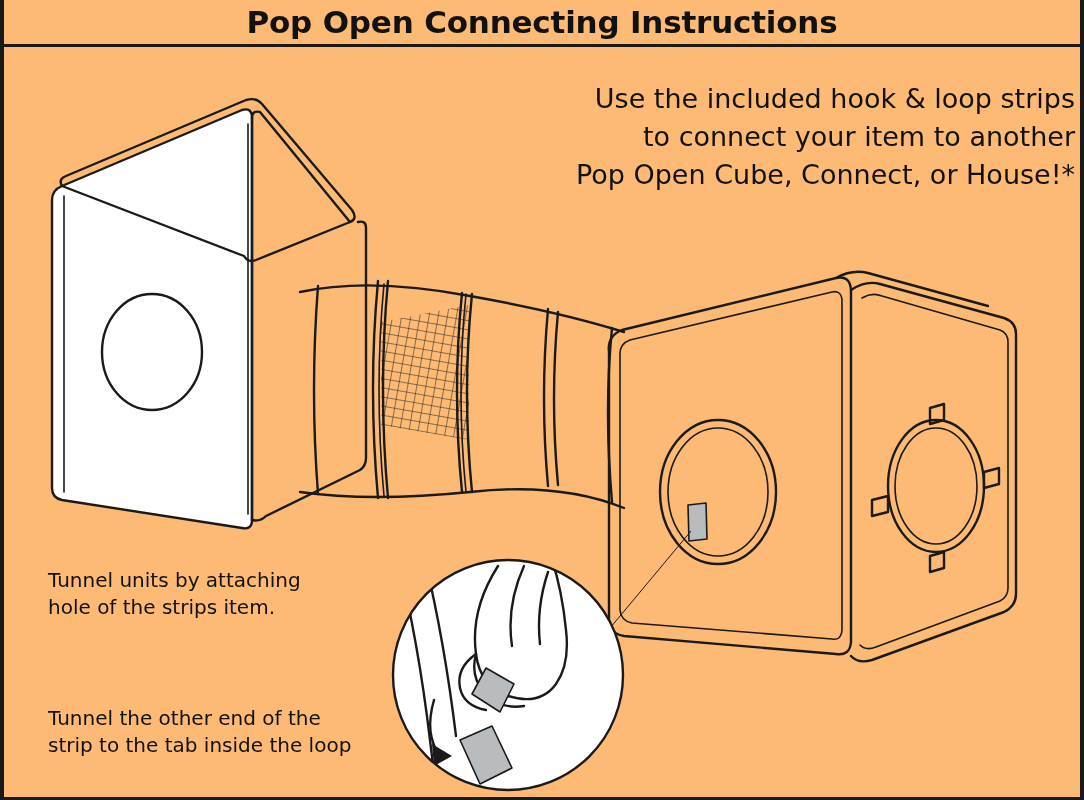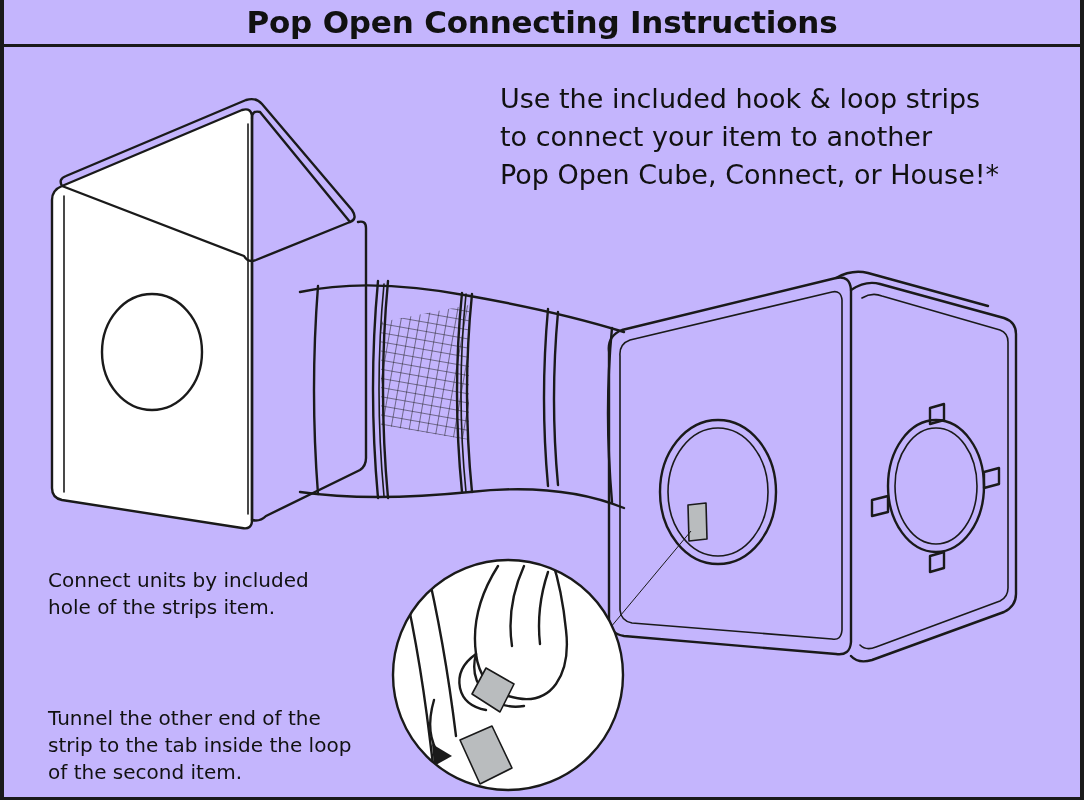--- a/index.html
+++ b/index.html
@@ -4,21 +4,21 @@
 <style>
   html, body {
     margin: 0;
     padding: 0;
     background: #ffffff;
   }
   #page {
     position: relative;
     width: 1084px;
     height: 800px;
-    background: #c4b5fd;
+    background: #fdba74;
     font-family: "DejaVu Sans", sans-serif;
     color: #111111;
     overflow: hidden;
   }
   .border-frame {
     position: absolute;
     left: 0;
     top: 0;
     width: 1084px;
     height: 800px;
@@ -46,20 +46,21 @@
     font-weight: bold;
     letter-spacing: -0.2px;
     line-height: 40px;
     color: #111111;
   }
   #headline {
     position: absolute;
     left: 500px;
     top: 80px;
     width: 575px;
+    text-align: right;
     font-size: 27px;
     line-height: 38px;
     color: #111111;
   }
   #headline .ln {
     display: block;
     white-space: nowrap;
   }
   .body-text {
     position: absolute;
@@ -134,28 +135,27 @@
   <div id="title">Pop Open Connecting Instructions</div>
   <div class="title-rule"></div>
 
   <div id="headline">
     <span class="ln">Use the included hook &amp; loop strips</span>
     <span class="ln">to connect your item to another</span>
     <span class="ln">Pop Open Cube, Connect, or House!*</span>
   </div>
 
   <div class="body-text" id="para1">
-    <span class="ln">Connect units by included</span>
+    <span class="ln">Tunnel units by attaching</span>
     <span class="ln">hole of the strips item.</span>
   </div>
 
   <div class="body-text" id="para2">
     <span class="ln">Tunnel the other end of the</span>
     <span class="ln">strip to the tab inside the loop</span>
-    <span class="ln">of the second item.</span>
   </div>
 
   <svg class="art" viewBox="0 0 1084 800">
     <defs>
       <pattern id="meshpat" width="9" height="9" patternUnits="userSpaceOnUse" patternTransform="rotate(10)">
         <path d="M0 0 L9 0 M0 0 L0 9" class="ln-h"></path>
       </pattern>
       <clipPath id="clip-mesh">
         <path d="M381 322 L469 305 L469 440 L381 425 Z"></path>
       </clipPath>

